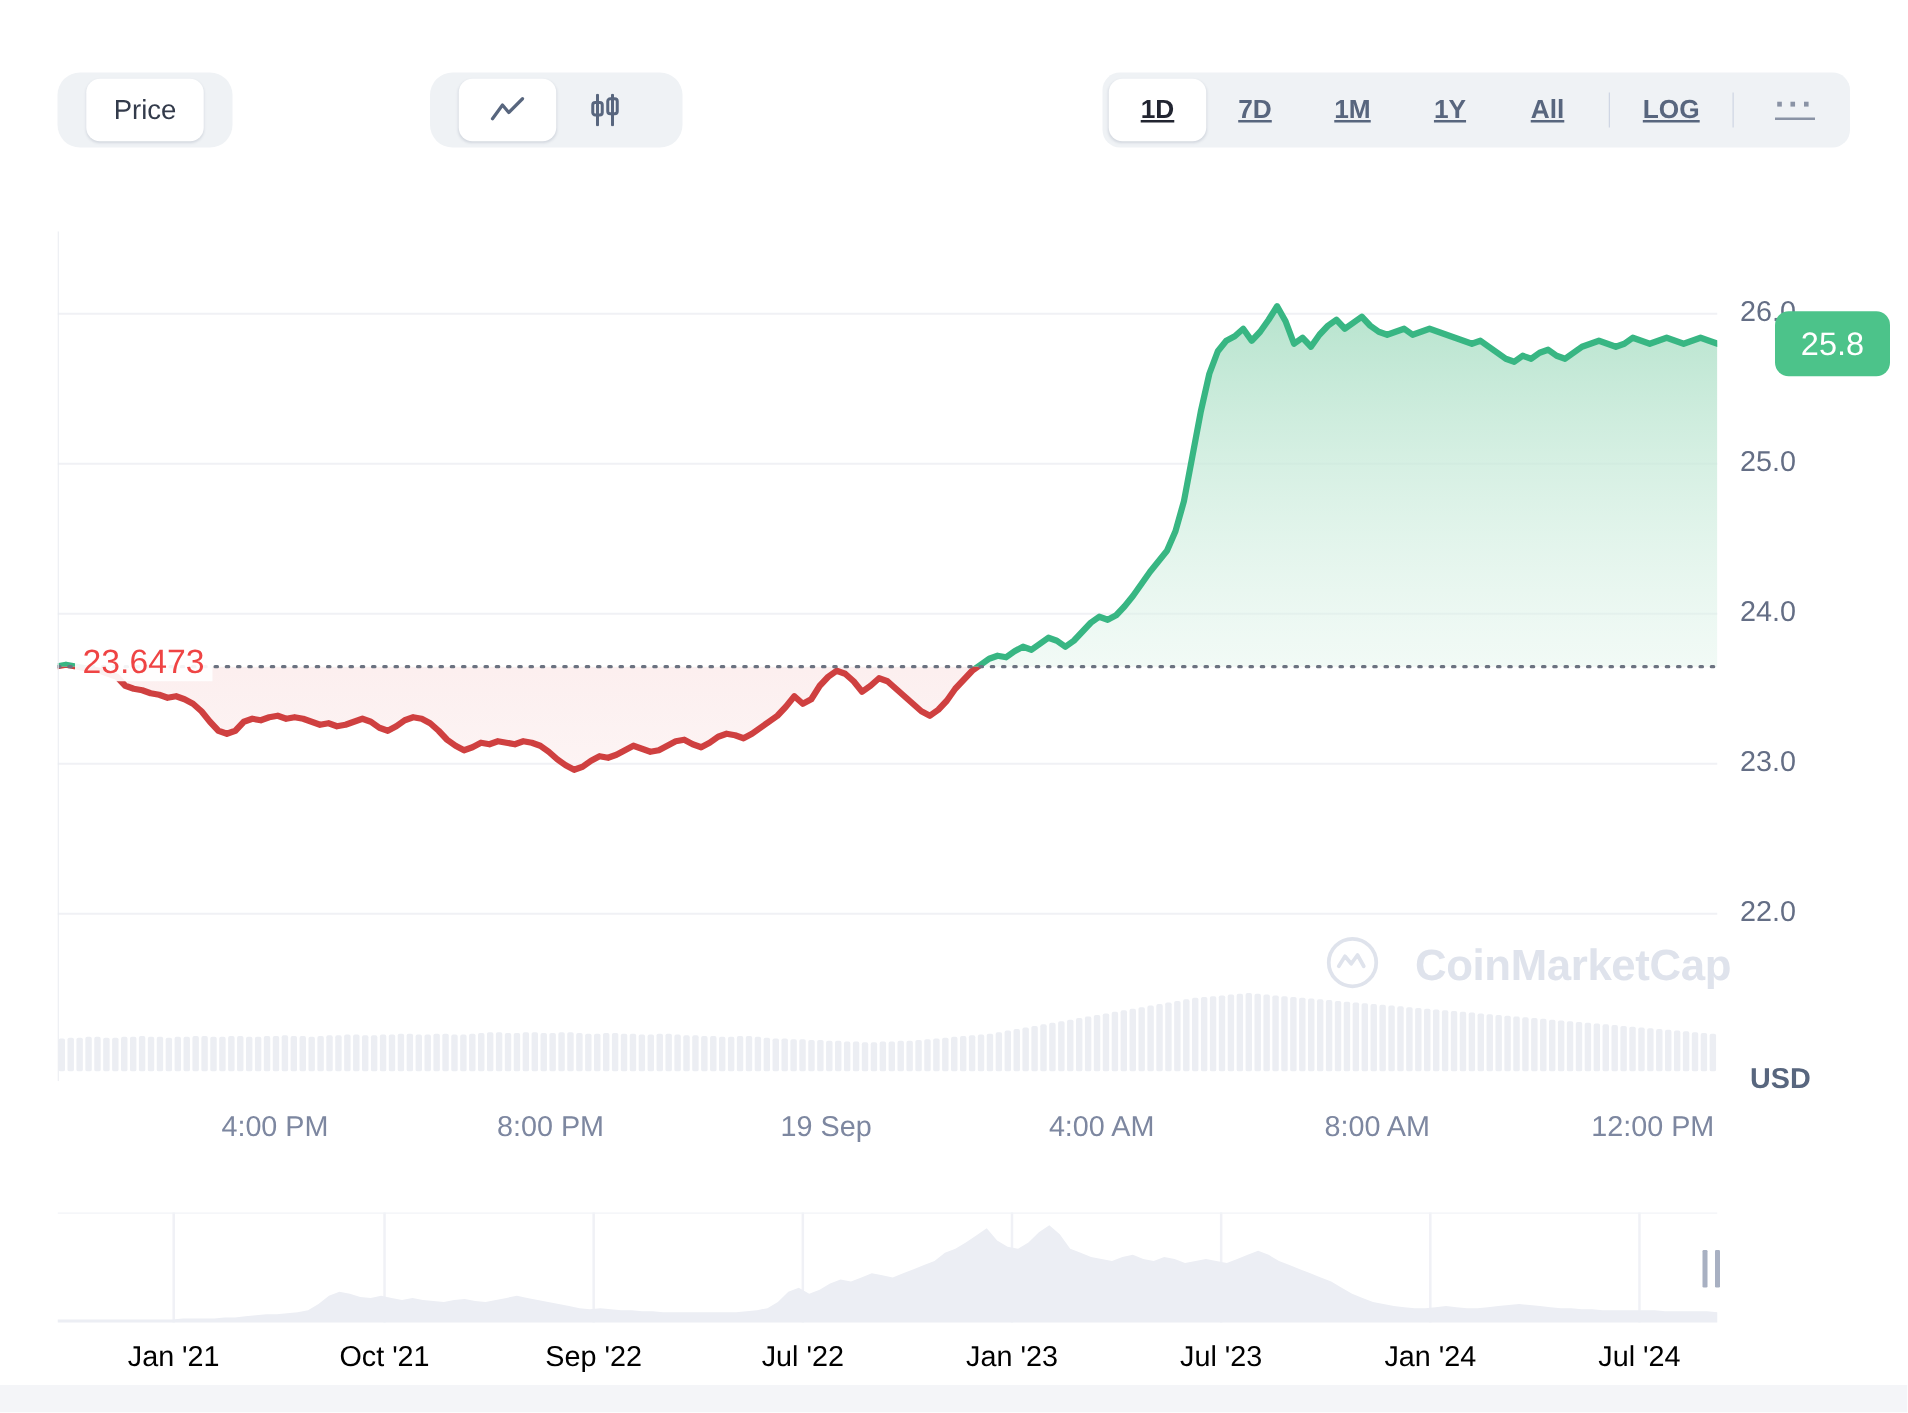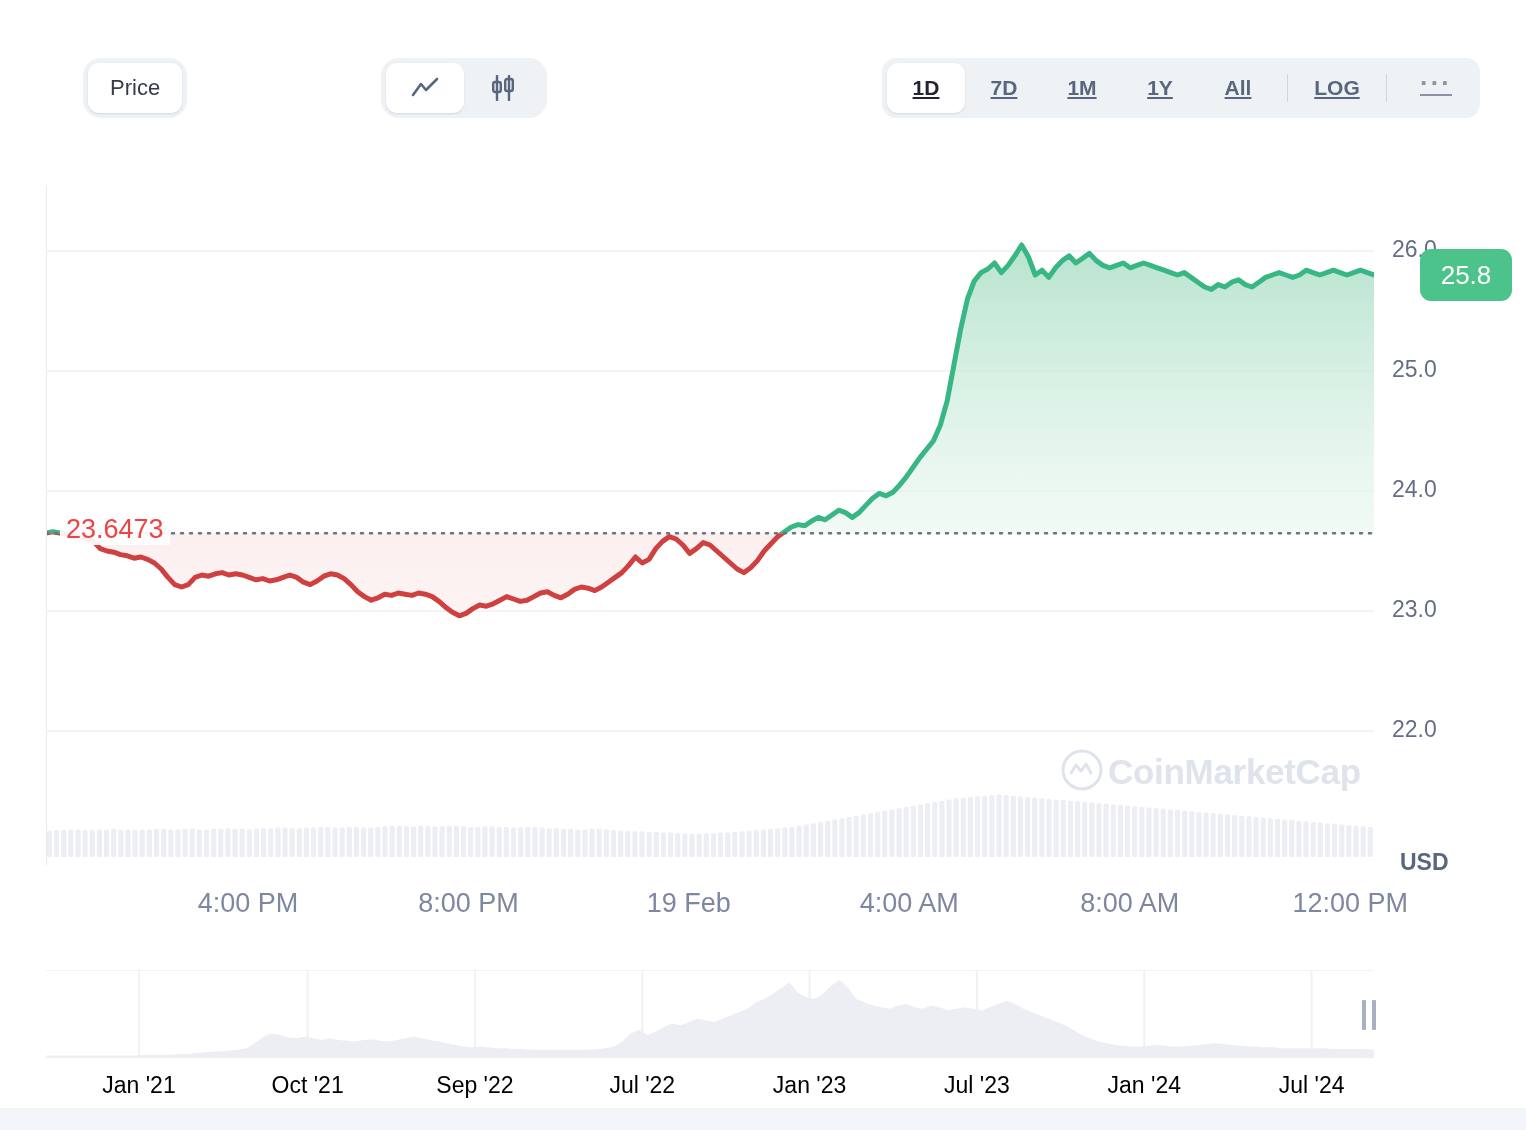--- a/index.html
+++ b/index.html
@@ -23,23 +23,22 @@
     left: 0;
     width: 1526px;
     height: 62px;
   }
   .seg-group {
     position: absolute;
     display: flex;
     align-items: center;
     background: #eff2f5;
     border-radius: 18px;
-    padding: 5px;
+    padding: 23px;
     box-sizing: border-box;
-    margin-left: 37px;
   }
   .seg-group.metric { left: 46px; top: 0; height: 60px; }
   .seg-group.charttype { left: 344px; top: 0; height: 60px; }
 
   .seg {
     display: flex;
     align-items: center;
     justify-content: center;
     height: 50px;
     padding: 0 22px;
@@ -167,24 +166,23 @@
   .x-labels {
     position: absolute;
     left: 46px;
     top: 888px;
     width: 1328px;
     height: 34px;
   }
   .x-label {
     position: absolute;
     transform: translateX(-50%);
-    font-size: 27px;
+    font-size: 23px;
     color: #7d87a0;
     white-space: nowrap;
-    margin-left: 28px;
   }
 
   
   .nav-wrap {
     position: absolute;
     left: 46px;
     top: 962px;
     width: 1328px;
     height: 108px;
   }
@@ -220,21 +218,21 @@
     white-space: nowrap;
   }
 
   
   .watermark {
     position: absolute;
     left: 1060px;
     top: 748px;
     display: flex;
     align-items: center;
-    gap: 4px;
+    gap: 28px;
     opacity: 1;
     pointer-events: none;
   }
   .watermark-text {
     font-size: 35px;
     font-weight: 700;
     color: #dfe3ec;
     letter-spacing: -0.3px;
   }
   .bottom-strip {
@@ -530,21 +528,21 @@
   <div class="y-tick" id="ytick2" style="top: 291px;">24.0</div>
   <div class="y-tick" id="ytick3" style="top: 411px;">23.0</div>
   <div class="y-tick" id="ytick4" style="top: 531px;">22.0</div>
   <div class="price-badge" id="price-badge" style="background: rgb(76, 195, 138); top: 64px; margin-left: 34px;">25.8</div>
   <div class="usd-label" id="usd-label" style="top: 664px;">USD</div>
 </div>
 
 <div class="x-labels" id="x-labels">
     <div class="x-label" style="left: 173.968px;">4:00 PM</div>
     <div class="x-label" style="left: 394.416px;">8:00 PM</div>
-    <div class="x-label" style="left: 614.864px;">19 Feb</div>
+    <div class="x-label" style="left: 614.864px;">19 Sep</div>
     <div class="x-label" style="left: 835.312px;">4:00 AM</div>
     <div class="x-label" style="left: 1055.76px;">8:00 AM</div>
     <div class="x-label" style="left: 1276.21px;">12:00 PM</div>
   </div>
 
 <div class="nav-wrap">
   <svg class="nav-svg" id="nav-chart" width="1328" height="108" viewBox="0 0 1328 108">
     <rect x="0" y="0" width="1328" height="108" fill="#ffffff"></rect>
     <g id="nav-grid">
         <line x1="92.96000000000001" x2="92.96000000000001" y1="8" y2="96" stroke="#f0f1f6" stroke-width="2"></line>

